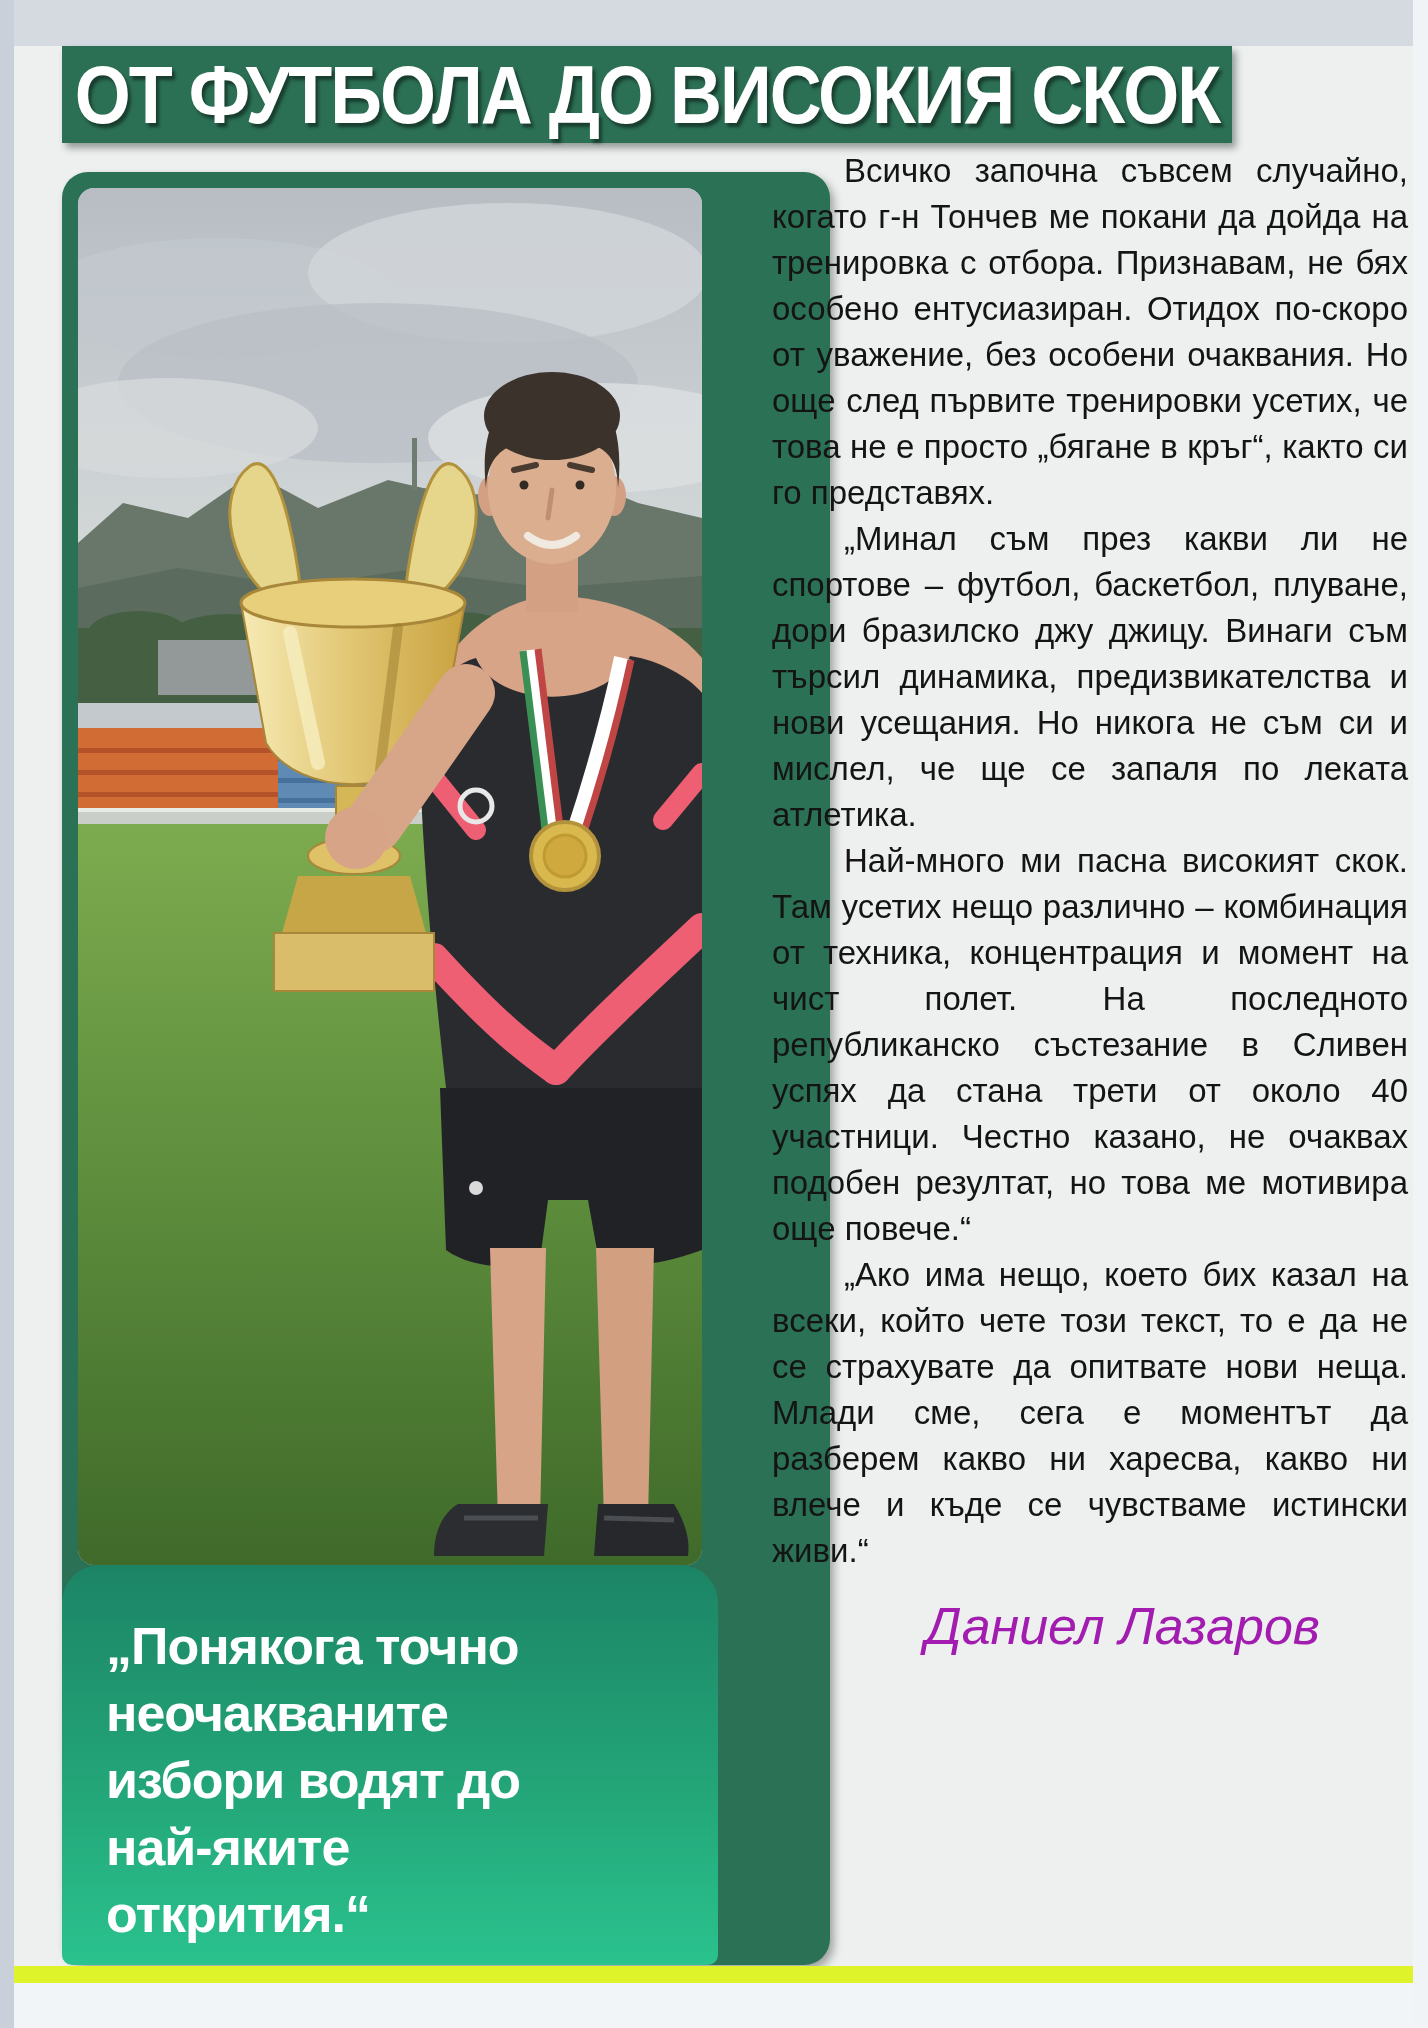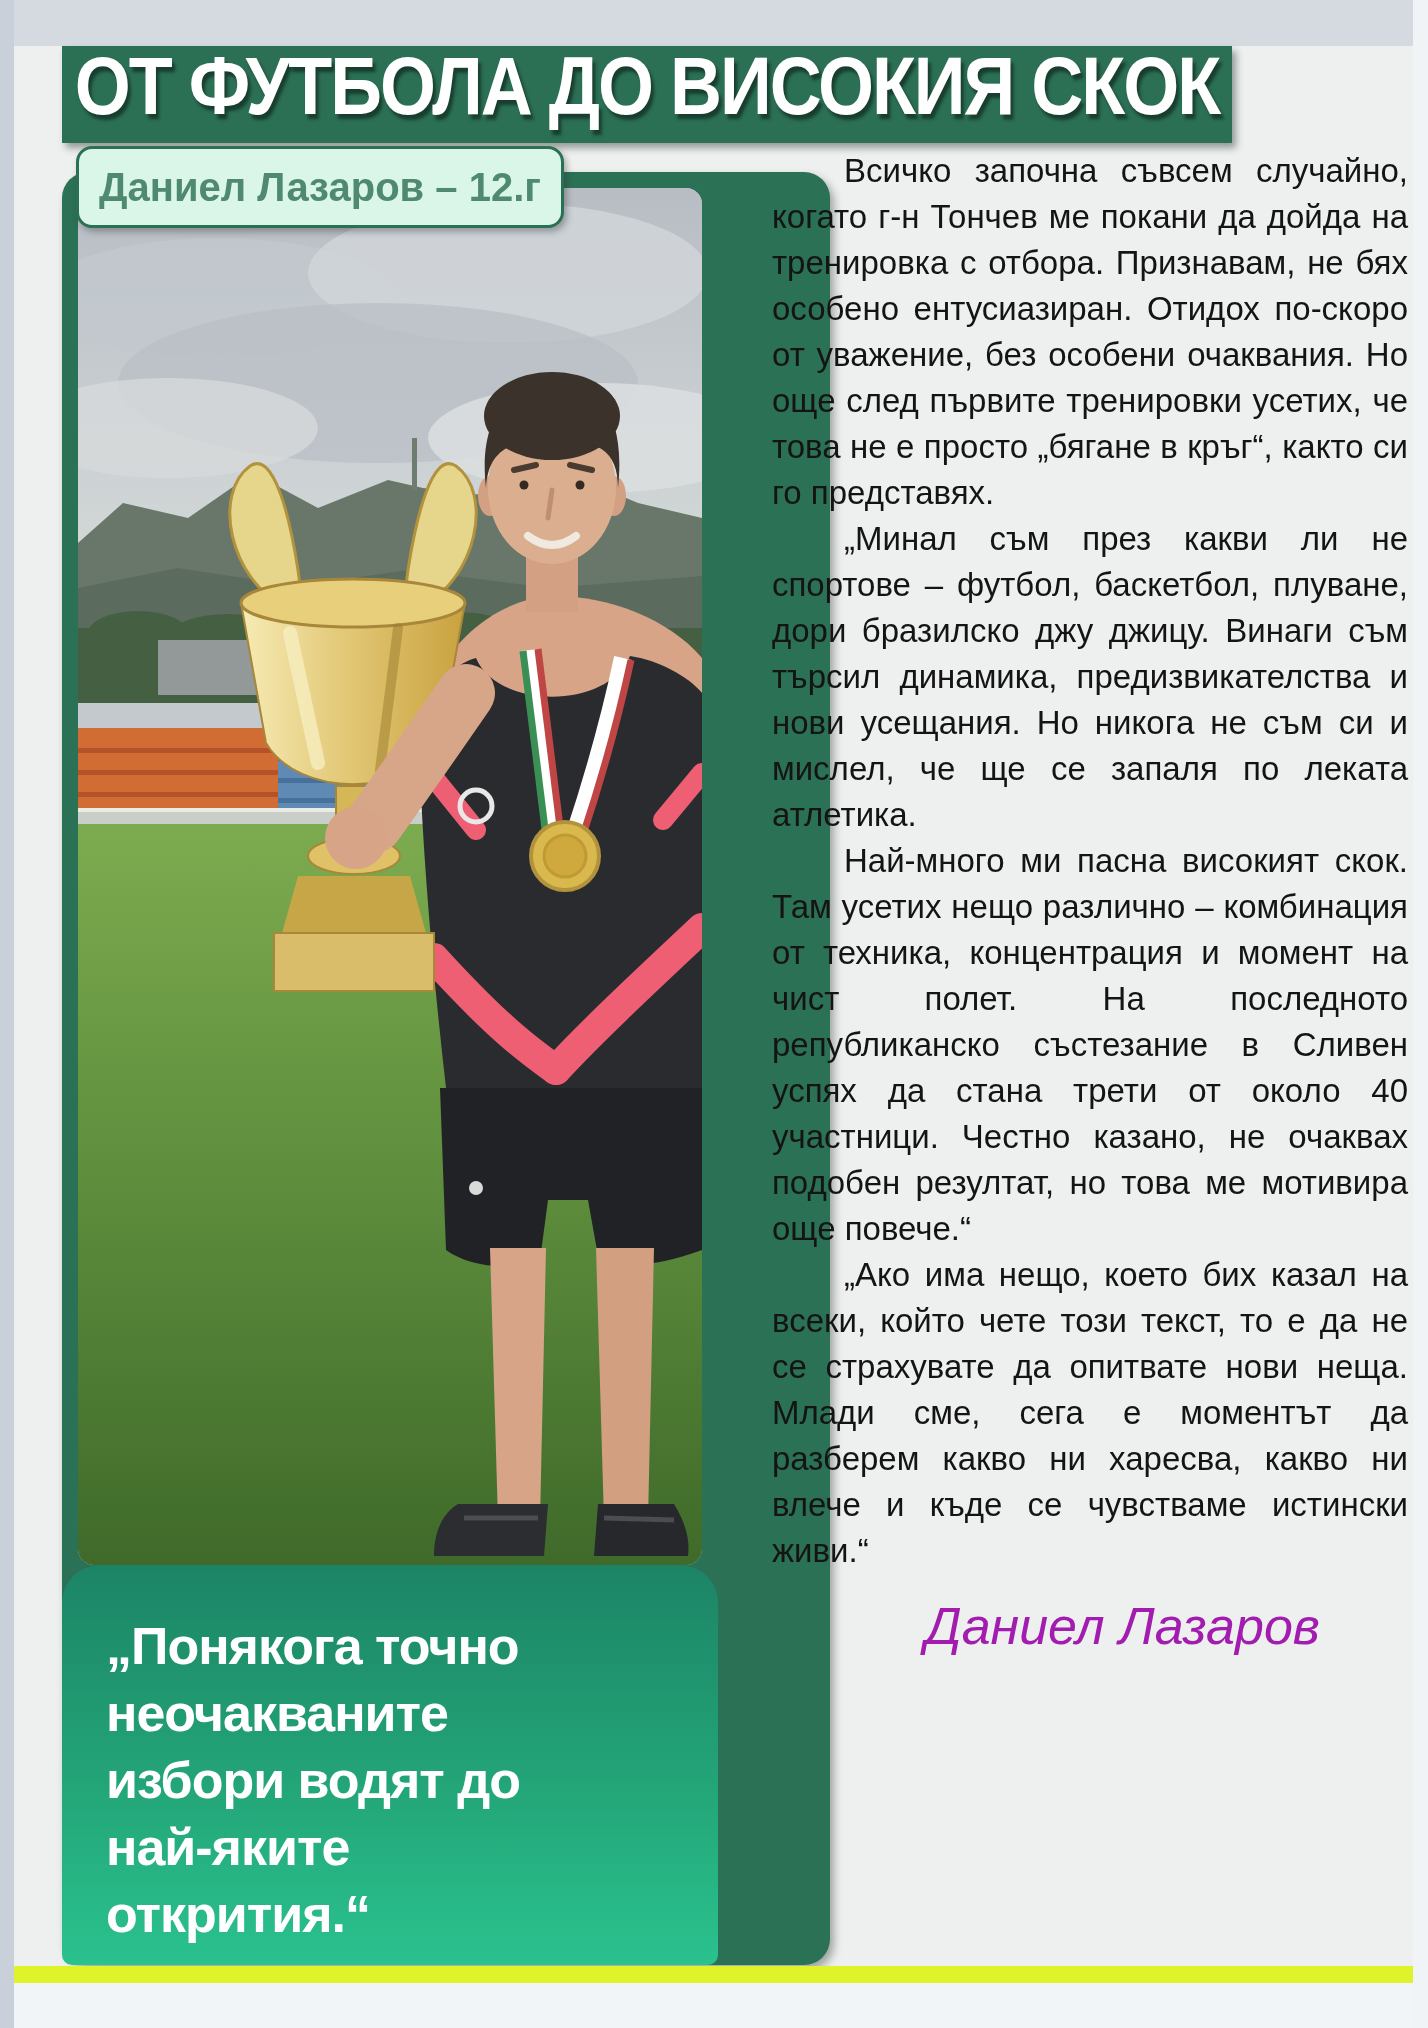--- a/index.html
+++ b/index.html
@@ -7,21 +7,21 @@
        font-family:"Liberation Sans", sans-serif;}
   #screen{position:relative;width:1428px;height:2028px;background:#edf0ee;}
 
   .top-band{position:absolute;left:0;top:0;width:1428px;height:46px;background:#d5dae1;}
   .left-strip{position:absolute;left:0;top:0;width:14px;height:2028px;background:#c9d0d9;}
   .right-strip{position:absolute;left:1413px;top:0;width:15px;height:2028px;background:#f1f4f6;}
   .bottom-band{position:absolute;left:14px;top:1983px;width:1399px;height:45px;background:#f2f5f7;}
 
   .banner{position:absolute;left:62px;top:46px;width:1170px;height:97px;
           background:#2b6f54;box-shadow:4px 5px 7px rgba(40,50,46,.45);
-          display:flex;justify-content:center;}
+          display:flex;align-items:center;justify-content:center;}
   .banner-text{color:#ffffff;font-weight:700;font-size:72px;letter-spacing:-2px;
           white-space:nowrap;transform:scale(1.0,1.12);display:inline-block;
           text-shadow:3px 4px 3px rgba(0,0,0,.45);}
 
   .subject-label{position:absolute;left:76px;top:146px;width:482px;height:76px;
           background:#daf6e8;border:3px solid #2b6f54;border-radius:16px;
           box-shadow:3px 4px 6px rgba(40,50,46,.35);
           display:flex;align-items:center;justify-content:center;z-index:5;}
   .subject-label span{color:#4f8a70;font-size:40px;font-weight:700;letter-spacing:0;white-space:nowrap;}
 
@@ -188,23 +188,20 @@
 
     <div class="quote-block">
       <div class="quote-text">„Понякога точно
 неочакваните
 избори водят до
 най-яките
 открития.“</div>
     </div>
   </div>
 
-  <div class="subject-label">
-    <span>Даниел Лазаров – 12.г</span>
-  </div>
 
   <div class="article">
     <p>Всичко започна съвсем случайно, когато г-н Тончев ме покани да дойда на тренировка с отбора. Признавам, не бях особено ентусиазиран. Отидох по-скоро от уважение, без особени очаквания. Но още след първите тренировки усетих, че това не е просто „бягане в кръг“, както си го представях.</p>
     <p>„Минал съм през какви ли не спортове – футбол, баскетбол, плуване, дори бразилско джу джицу. Винаги съм търсил динамика, предизвикателства и нови усещания. Но никога не съм си и мислел, че ще се запаля по леката атлетика.</p>
     <p>Най-много ми пасна високият скок. Там усетих нещо различно – комбинация от техника, концентрация и момент на чист полет. На последното републиканско състезание в Сливен успях да стана трети от около 40 участници. Честно казано, не очаквах подобен резултат, но това ме мотивира още повече.“</p>
     <p>„Ако има нещо, което бих казал на всеки, който чете този текст, то е да не се страхувате да опитвате нови неща. Млади сме, сега е моментът да разберем какво ни харесва, какво ни влече и къде се чувстваме истински живи.“</p>
     <div class="signature">Даниел Лазаров</div>
   </div>
 
   <div class="stripe"></div>

